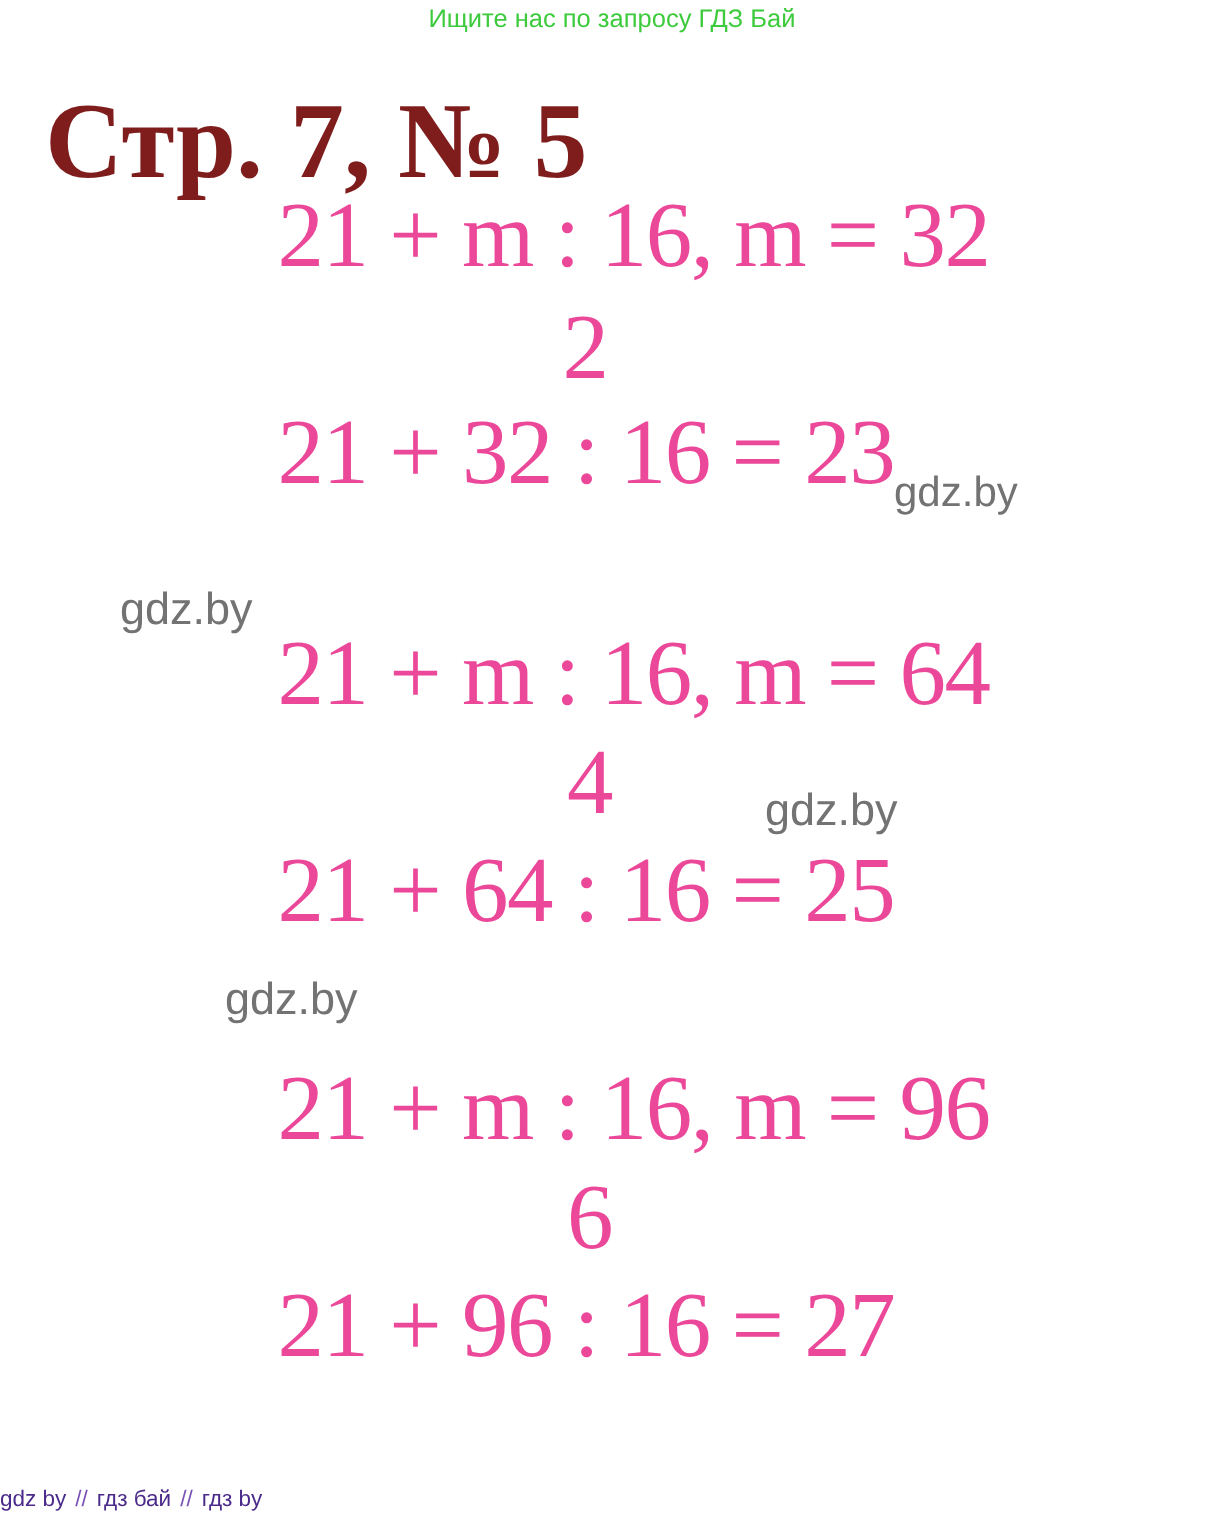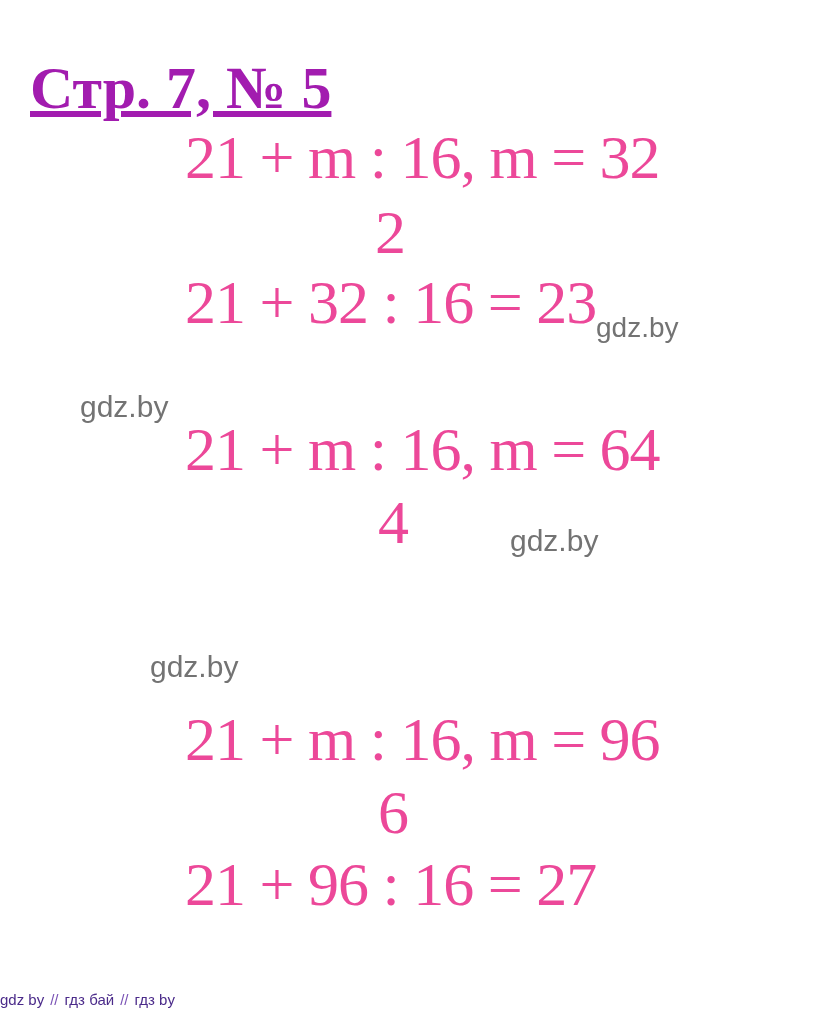--- a/index.html
+++ b/index.html
@@ -25,26 +25,25 @@
     font-size: 17px;
     font-weight: 400;
     color: #3dcb3d;
   }
   .title {
     position: absolute;
     left: 30px;
     top: 58px;
     margin: 0;
     font-family: "Liberation Serif", serif;
-    font-size: 60px;
+    font-size: 72px;
     font-weight: 700;
-    color: #a21caf;
+    color: #7f1d1d;
     line-height: 1;
     white-space: nowrap;
-    text-decoration: underline;
   }
   .math {
     position: absolute;
     font-family: "Liberation Serif", serif;
     font-size: 62px;
     font-weight: 400;
     color: #ec4899;
     line-height: 1;
     white-space: nowrap;
     letter-spacing: -1px;
@@ -81,32 +80,34 @@
     line-height: 1.2;
   }
   .footer .seg { color: #4b2b8a; }
   .footer .sep { color: #7a52b5; padding: 0 6px; }
 </style>
 </head>
 <body>
 
 <div class="page">
 
+  <div class="promo">Ищите нас по запросу ГДЗ Бай</div>
 
   <h1 class="title">Стр. 7, № 5</h1>
 
   <div class="math eq eq1">21 + m : 16, m = 32</div>
   <div class="math q1">2</div>
   <div class="math eq eq2">21 + 32 : 16 = 23</div>
   <div class="wm wm-inline">gdz.by</div>
 
   <div class="wm wm-a">gdz.by</div>
   <div class="math eq eq3">21 + m : 16, m = 64</div>
   <div class="math q2">4</div>
   <div class="wm wm-b">gdz.by</div>
+  <div class="math eq eq4">21 + 64 : 16 = 25</div>
 
   <div class="wm wm-c">gdz.by</div>
   <div class="math eq eq5">21 + m : 16, m = 96</div>
   <div class="math q3">6</div>
   <div class="math eq eq6">21 + 96 : 16 = 27</div>
 
   <div class="footer">
     <span class="seg">gdz by</span><span class="sep">//</span><span class="seg">гдз бай</span><span class="sep">//</span><span class="seg">гдз by</span>
   </div>
 

